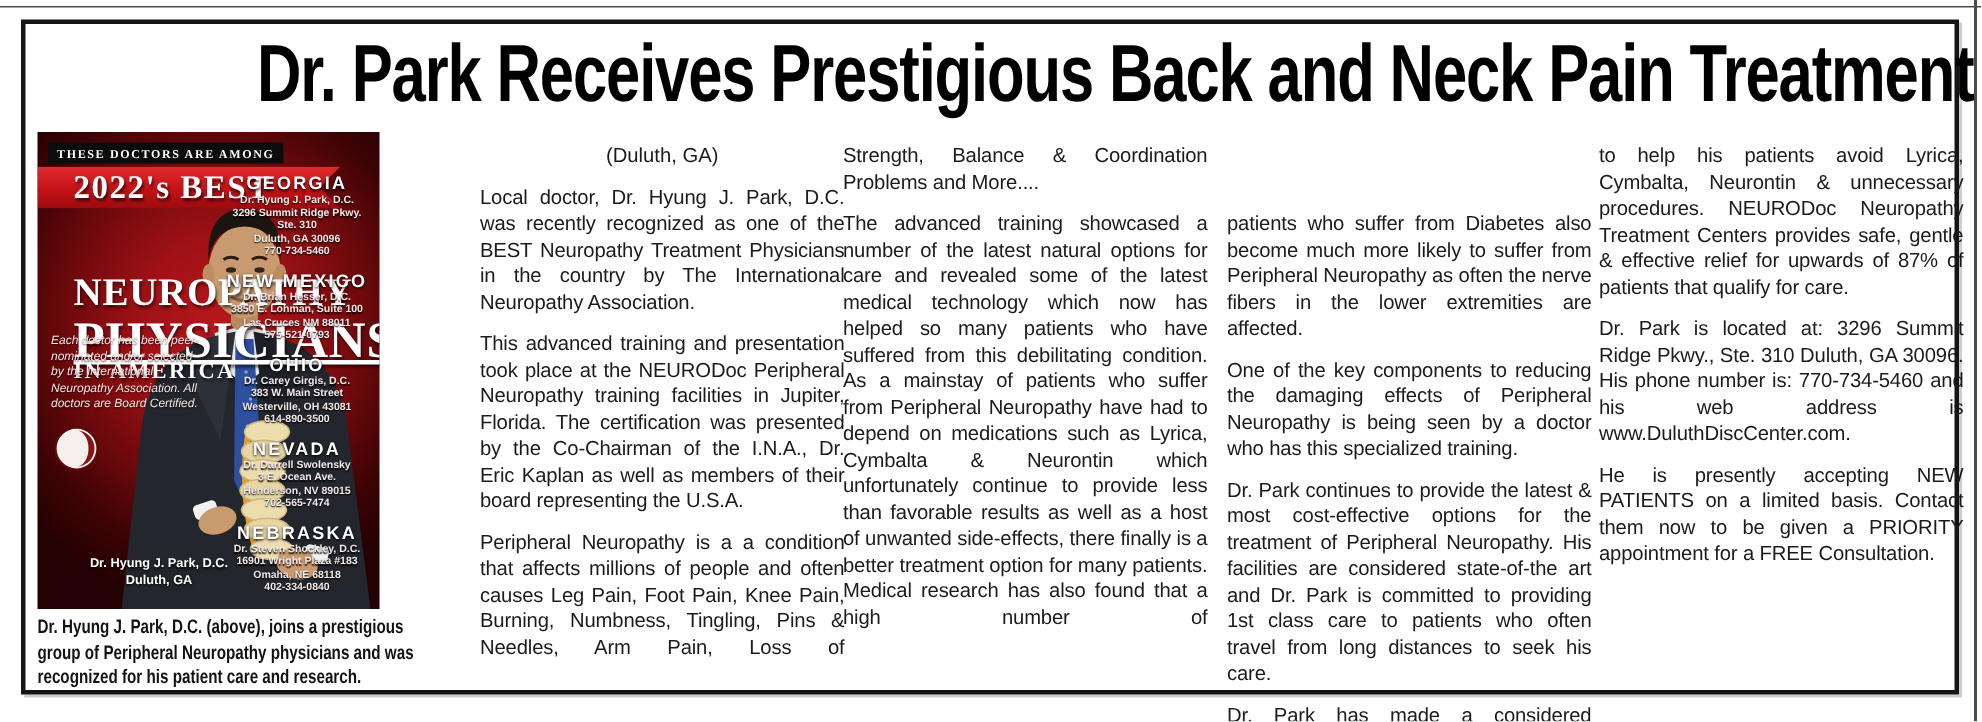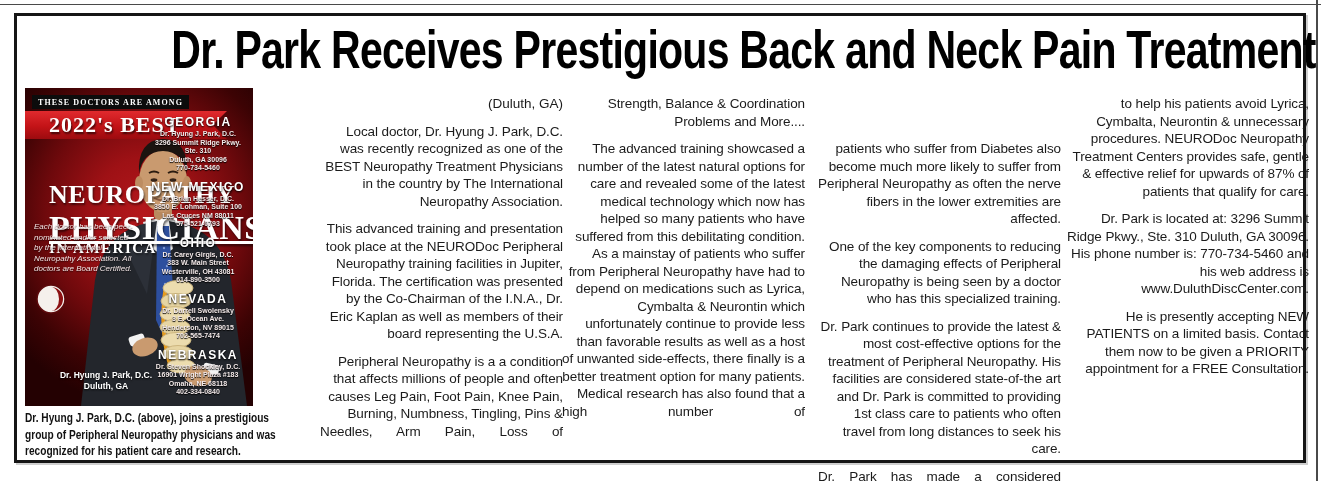--- a/index.html
+++ b/index.html
@@ -79,21 +79,21 @@
     position: absolute; left: 8px; top: 394px; width: 340px;
     transform: scaleX(0.78); transform-origin: 0 0;
     font-size: 13px; font-weight: bold; color: #121212; line-height: 16.5px;
   }
 
   
   .col {
     position: absolute; top: 79px; width: 243px; font-size: 13.5px; line-height: 17.5px;
     letter-spacing: -0.1px; color: #1b1b1b; text-align: justify;
   }
-  .col p { margin: 0 0 10px 0; text-align: right; }
+  .col p { margin: 0 0 10px 0; }
   .col p.cont { text-align-last: justify; }
   .dateline { text-align: center; margin: 0 0 8px 0; letter-spacing: 0; }
   #col1 { left: 303px; }
   #col2 { left: 545px; }
   #col3 { left: 801px; margin-top: 45px; }
   #col4 { left: 1049px; }
 </style>
 </head>
 <body>
 

